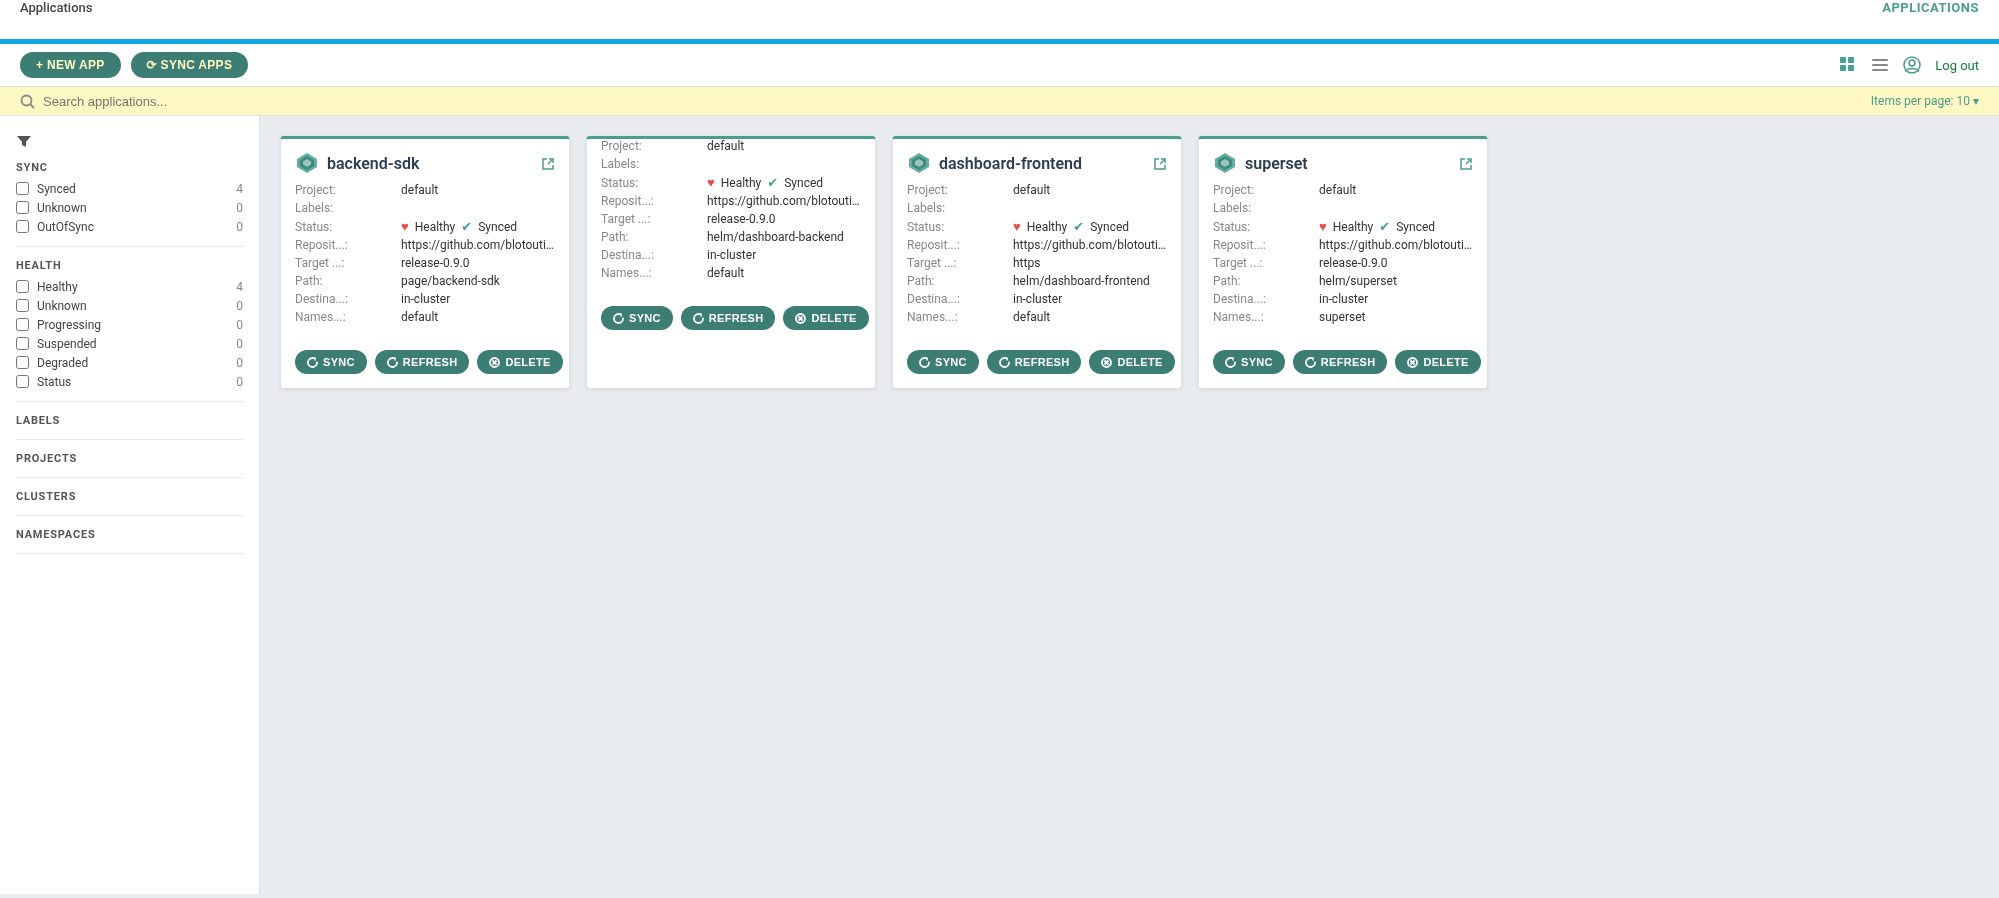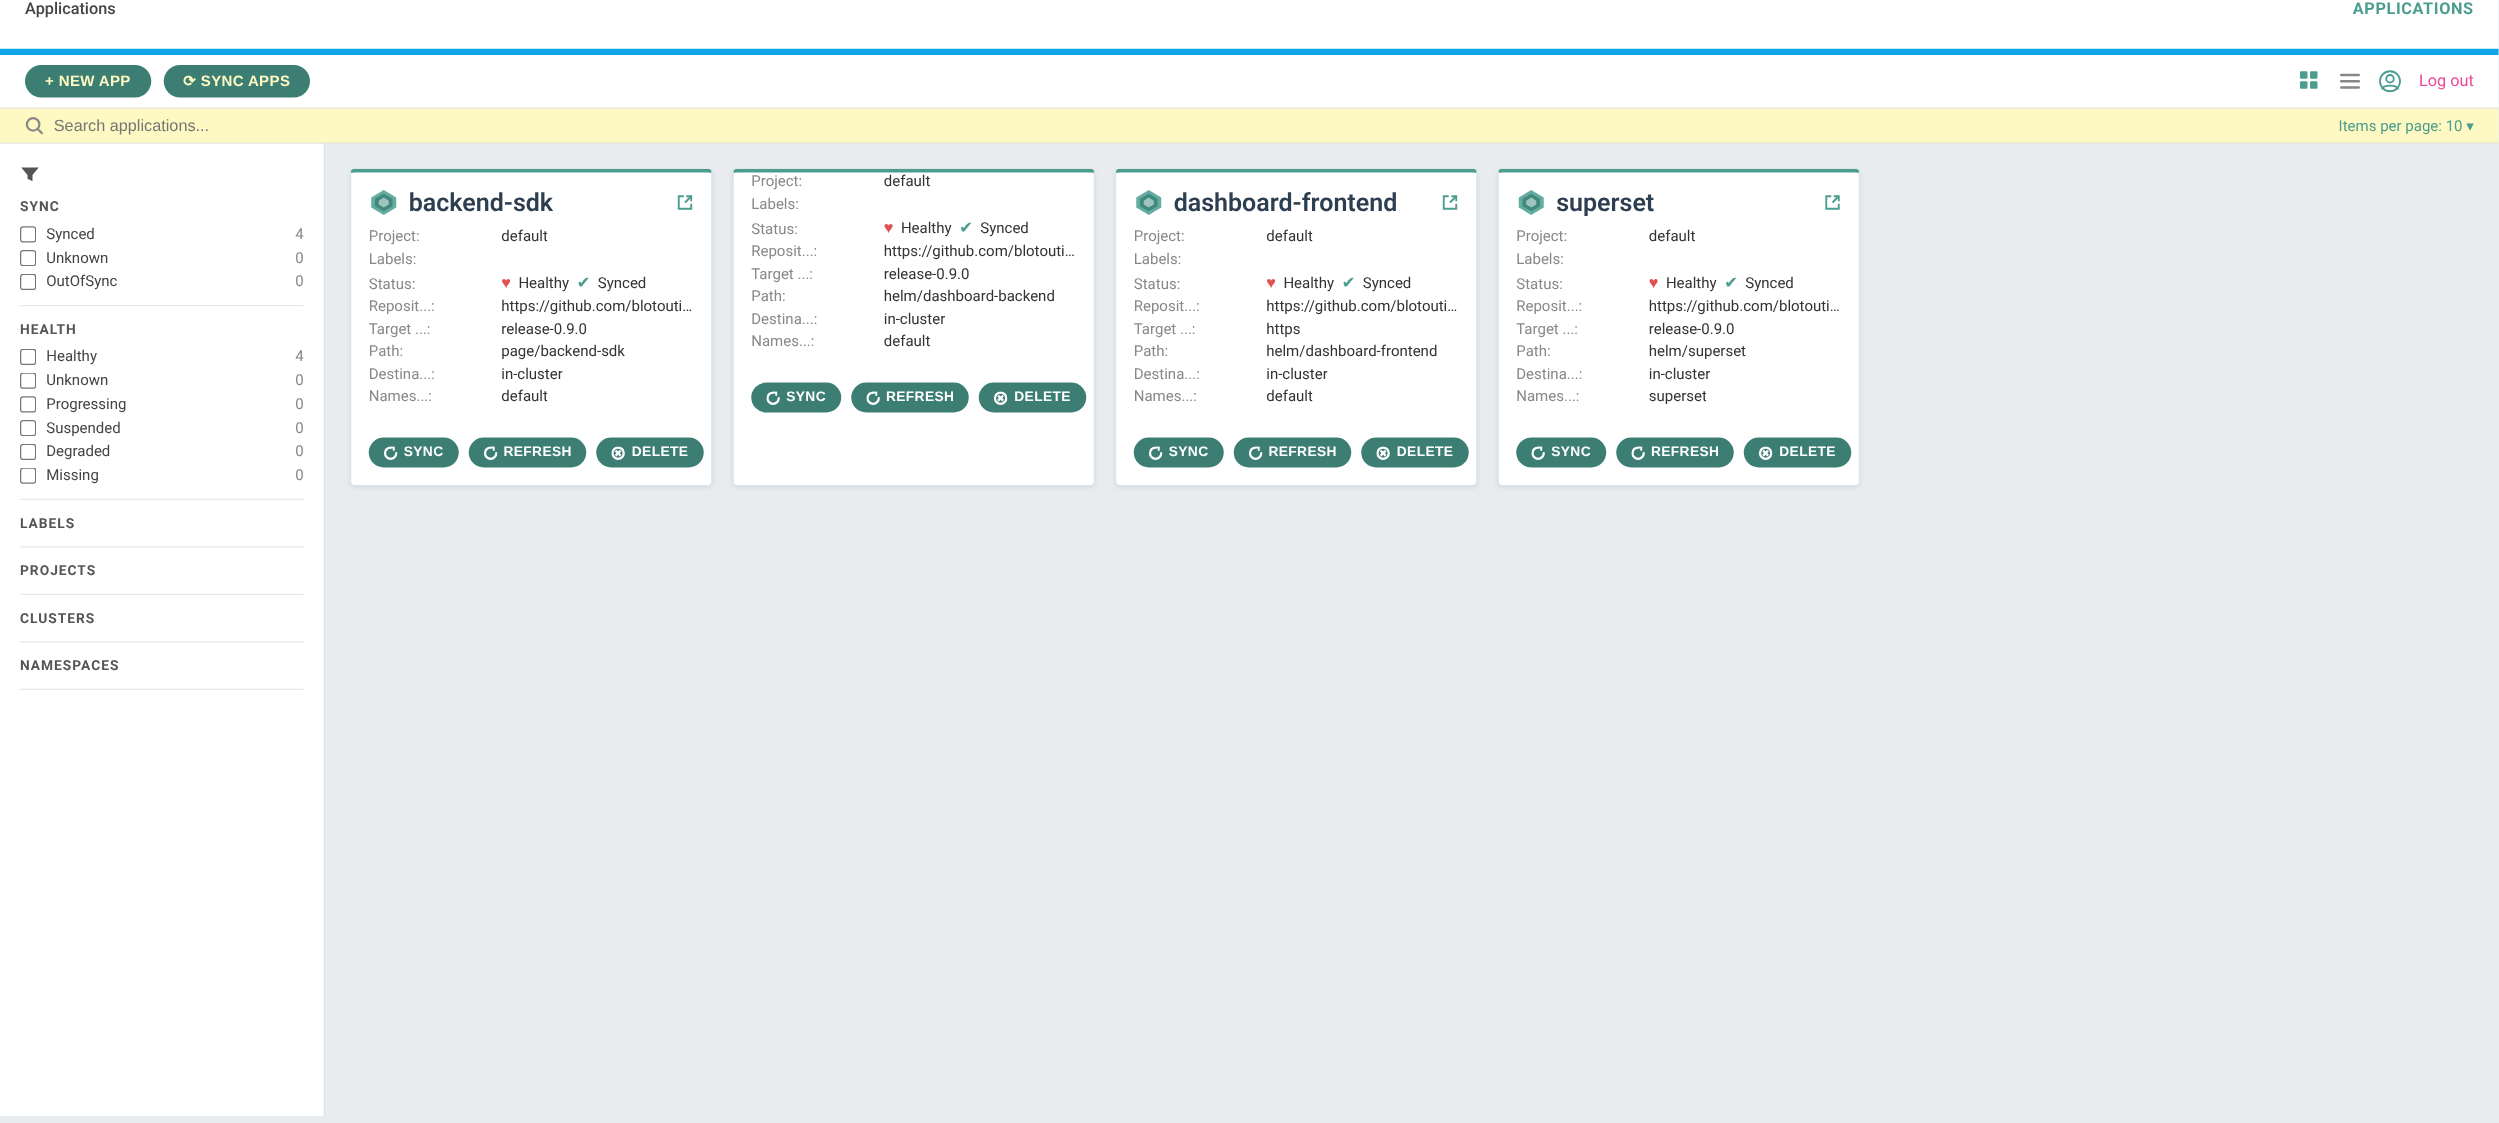--- a/index.html
+++ b/index.html
@@ -58,21 +58,21 @@
     .toolbar-right {
       display: flex;
       align-items: center;
       gap: 14px;
     }
     .toolbar-icon {
       cursor: pointer;
       color: #4a9d8f;
     }
     .logout-link {
-      color: #ec4899;
+      color: #15803d;
       font-size: 13px;
       cursor: pointer;
       text-decoration: none;
     }
     .search-bar {
       background: #fef9c3;
       border-bottom: 1px solid #e0e0e0;
       padding: 6px 20px;
       display: flex;
       align-items: center;
@@ -179,21 +179,21 @@
       display: flex;
       align-items: center;
       gap: 8px;
     }
     .card-app-icon {
       width: 24px;
       height: 24px;
       color: #4a9d8f;
     }
     .card-title {
-      font-size: 20px;
+      font-size: 16px;
       font-weight: 600;
       color: #2c3e50;
     }
     .card-external-link {
       color: #4a9d8f;
       cursor: pointer;
       font-size: 13px;
     }
     .card-body {
       padding: 0 14px 12px;
@@ -388,21 +388,21 @@
         <div class="filter-item">
     <div class="filter-item-left">
       <input type="checkbox" style="">
       <span class="filter-label">Degraded</span>
     </div>
     <span class="filter-count">0</span>
   </div>
         <div class="filter-item">
     <div class="filter-item-left">
       <input type="checkbox" style="">
-      <span class="filter-label">Missing</span>
+      <span class="filter-label">Status</span>
     </div>
     <span class="filter-count">0</span>
   </div>
       </div>
 
     <hr class="sidebar-divider">
 
     <div class="sidebar-section-title">LABELS</div>
     <hr class="sidebar-divider">
 

